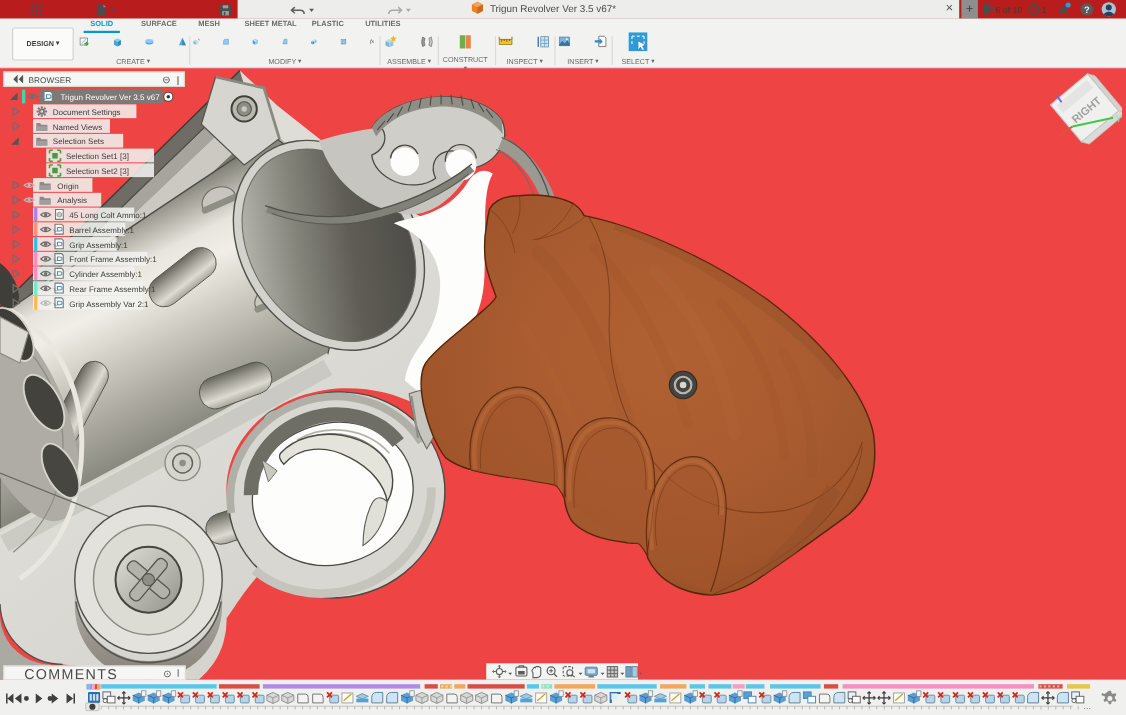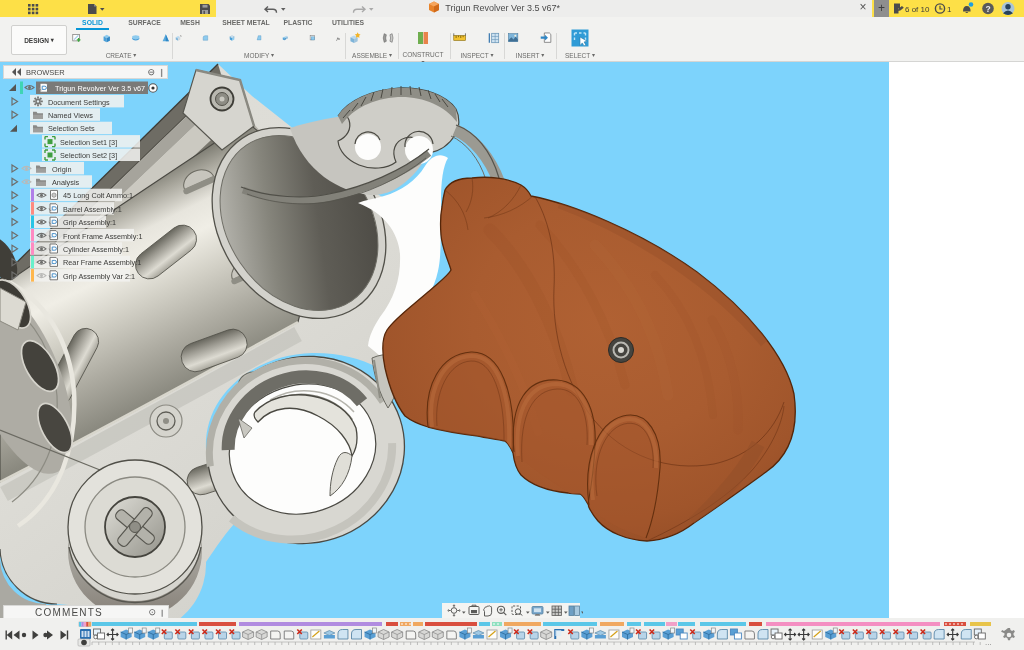--- a/index.html
+++ b/index.html
@@ -1,41 +1,41 @@
 <!DOCTYPE html>
 <html><head><meta charset="utf-8"><style>
 *{margin:0;padding:0;box-sizing:border-box}
 html,body{width:1024px;height:650px;overflow:hidden;font-family:"Liberation Sans",sans-serif;background:#fff}
-#topbar{position:absolute;left:0;top:0;width:1024px;height:17px;background:#fde047}
+#topbar{position:absolute;left:0;top:0;width:1024px;height:17px;background:#b91c1c}
 .tb-left{position:absolute;left:0;top:0;width:216px;height:17px}
 .tb-tab{position:absolute;left:216px;top:0;width:656px;height:17px;background:#ededec}
 .tb-title{position:absolute;left:212px;top:0;height:17px;line-height:17px;font-size:9px;color:#4c4c4c;white-space:nowrap}
 .tb-title svg{margin-right:3px}
 .tb-x{position:absolute;right:2px;top:0;height:17px;line-height:15px;font-size:12px;color:#555;width:14px;text-align:center}
 .tb-right{position:absolute;left:872px;top:0;width:152px;height:17px}
 .plus{position:absolute;left:2px;top:0;width:15px;height:17px;background:#8e8e8e;color:#3f3f3f;font-size:12px;line-height:16px;text-align:center}
 .tb-right svg{position:absolute;left:30px;top:0}
 #toolbar{position:absolute;left:0;top:17px;width:1024px;height:45px;background:#f2f2f0;border-bottom:1px solid #d5d5d3}
 .design-btn{position:absolute;left:11px;top:8px;width:56px;height:30px;background:#fbfbfa;border:1px solid #d0d0ce;border-radius:2px;font-size:6.5px;font-weight:bold;color:#3c3c3c;text-align:center;line-height:29px}
 .tabs .tab{position:absolute;top:2px;height:11px;font-size:6.8px;font-weight:bold;color:#6a6a68;text-align:center}
 .tabs .tab.active{color:#0696d7;border-bottom:2px solid #0696d7;padding-bottom:1px}
 .grp{position:absolute;top:12px;height:33px}
 .grow{display:flex;gap:20px;align-items:center;justify-content:flex-start}
 .ticon{display:block}
 .glabel{position:absolute;left:0;right:0;top:22px;text-align:center;font-size:6.5px;color:#6a6a68}
 .car{font-size:6px;vertical-align:1px}
 .sep{position:absolute;top:16px;width:1px;height:26px;background:#d8d8d6}
-#viewport{position:absolute;left:0;top:62px;width:889px;height:556px;background:#7dd3fc;overflow:hidden}
+#viewport{position:absolute;left:0;top:62px;width:1024px;height:556px;background:#ef4444;overflow:hidden}
 #browser{position:absolute;left:0;top:2px;width:175px;height:230px}
 .br-head{position:absolute;left:3px;top:1px;width:165px;height:14px;background:#f6f6f5;border:1px solid #d8d8d6;font-size:7.5px;color:#4a4a48;display:flex;align-items:center}
 .br-min{position:absolute;right:12px;font-size:9px;color:#555}
 .br-bar{position:absolute;right:2px;font-size:8px;color:#888}
 #navbar{position:absolute;left:442px;top:541px;width:138px;height:15px;background:#f4f4f2;padding-left:3px}
 #comments{position:absolute;left:3px;top:543px;width:166px;height:14px;background:#f6f6f5;border:1px solid #d8d8d6;font-size:7px;color:#4a4a48;line-height:13px}
-.cm-t{margin-left:31px;letter-spacing:1.2px;font-size:10px}
+.cm-t{margin-left:18px;letter-spacing:1.2px;font-size:13px}
 .cm-i{position:absolute;right:12px;font-size:9px;color:#555}
 .cm-b{position:absolute;right:3px;font-size:7px;color:#888}
 #timeline{position:absolute;left:0;top:618px;width:1024px;height:32px;background:#f0f0ee}
 </style></head>
 <body>
 
 <div id="topbar">
   <div class="tb-left">
     <svg width="216" height="17">
 

